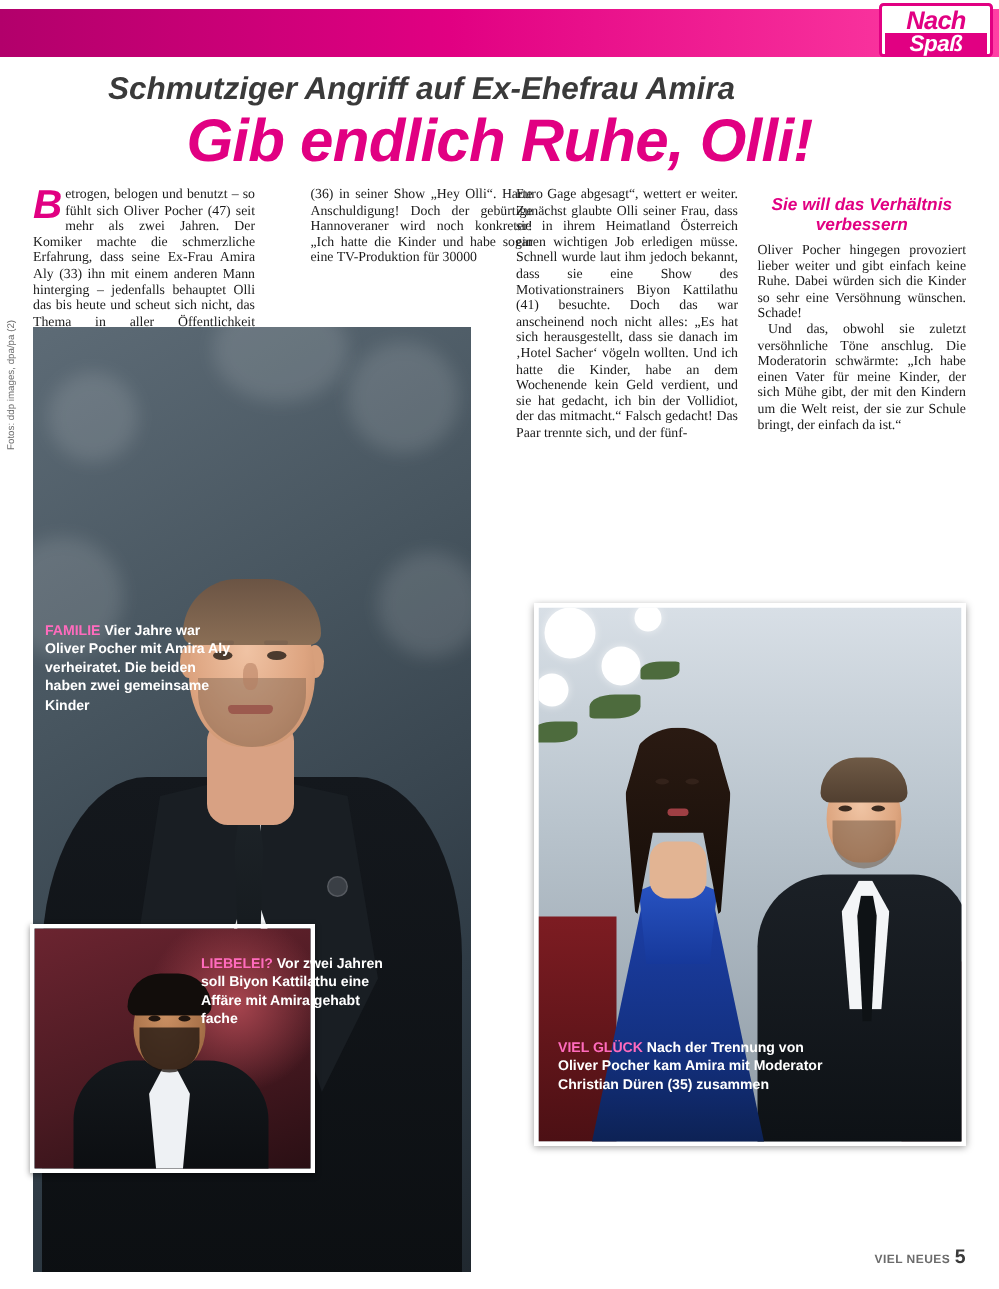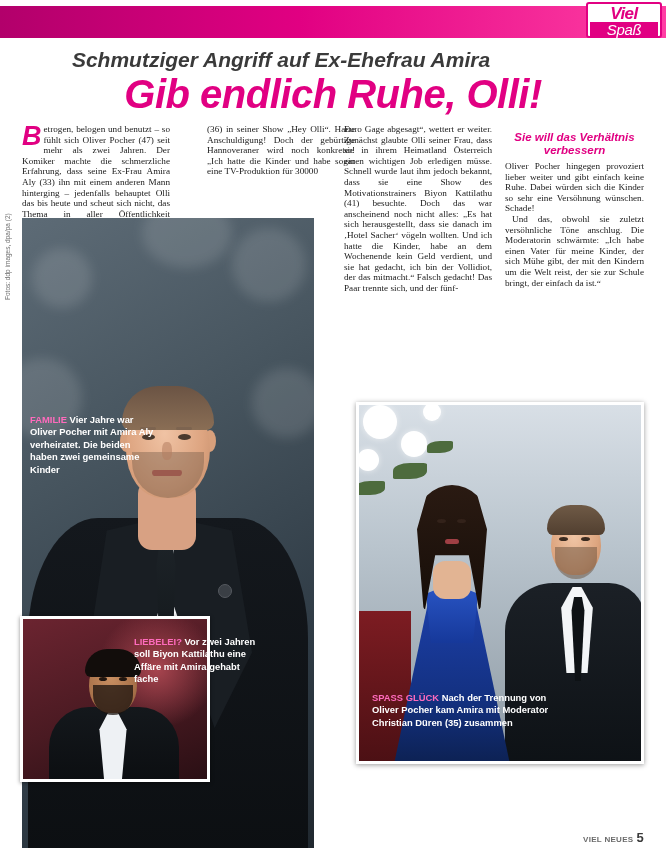--- a/index.html
+++ b/index.html
@@ -37,21 +37,21 @@
     text-align: center;
   }
   .logo .logo-1 {
     display: block; font-family: "Liberation Sans", sans-serif;
     font-size: 17px; font-weight: 700; font-style: italic;
     color: #e10082; line-height: 16px; margin-top: 2px;
     letter-spacing: -.5px;
   }
   .logo .logo-2 {
     display: block; font-family: "Liberation Sans", sans-serif;
-    font-size: 15px; font-weight: 400; font-style: italic;
+    font-size: 15px; font-weight: 700; font-style: italic;
     color: #ffffff; background: #e10082;
     line-height: 15px; margin: 0 2px;
     letter-spacing: -.3px;
     text-align: center;
   }
 
   
   .kicker {
     position: absolute; top: 48px; left: 0; width: 562px;
     text-align: center;
@@ -321,21 +321,21 @@
   .footer .pg {
     font-size: 13px; color: #3a3a3a; margin-left: 3px;
   }
 </style>
 </head>
 <body>
 
 <div class="top-bar">
   <div class="magenta-strip"></div>
   <div class="logo">
-    <span class="logo-1">Viel</span>
+    <span class="logo-1">Nach</span>
     <span class="logo-2">Spaß</span>
   </div>
 </div>
 
 <div class="kicker">Schmutziger Angriff auf Ex-Ehefrau Amira</div>
 <div class="headline">Gib endlich Ruhe, Olli!</div>
 
 <div class="cols">
 
   <div class="col" id="col1">
@@ -438,18 +438,18 @@
   <div class="pc-w-bodice"></div>
   <div class="pc-w-skin"></div>
   <div class="pc-w-head"></div>
   <div class="pc-w-hair"></div>
   <div class="pc-w-eye-l"></div>
   <div class="pc-w-eye-r"></div>
   <div class="pc-w-lips"></div>
 </div>
 
 <div class="cap" id="cap-glueck">
-  <span class="lead">SPASS GLÜCK</span><span> Nach der Trennung von Oliver Pocher kam Amira mit Moderator Christian Düren (35) zusammen</span>
+  <span class="lead">VIEL GLÜCK</span><span> Nach der Trennung von Oliver Pocher kam Amira mit Moderator Christian Düren (35) zusammen</span>
 </div>
 
 <div class="footer">
   <span>VIEL NEUES</span><span class="pg">5</span>
 </div>
 
 </body></html>

